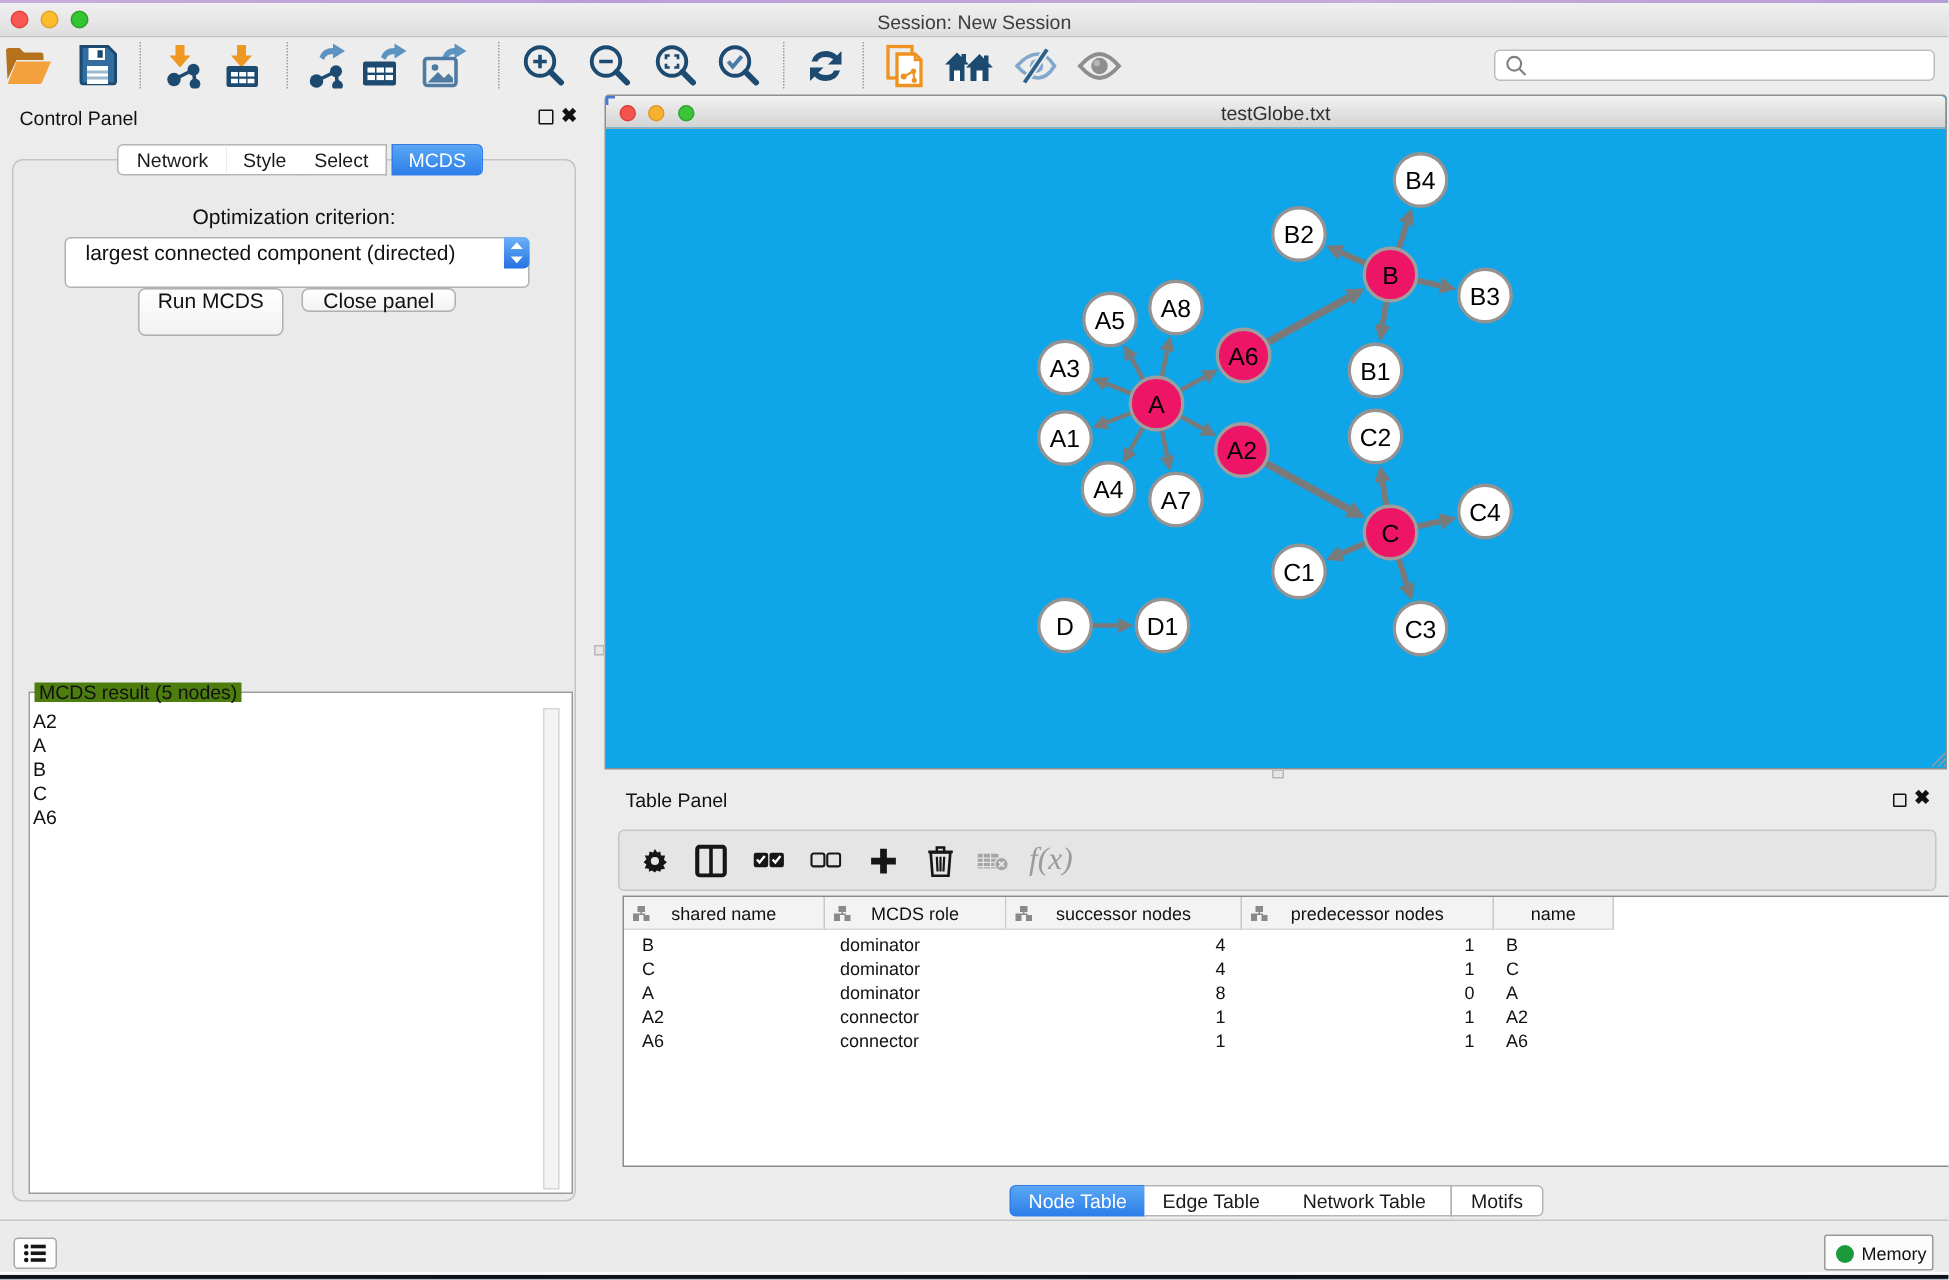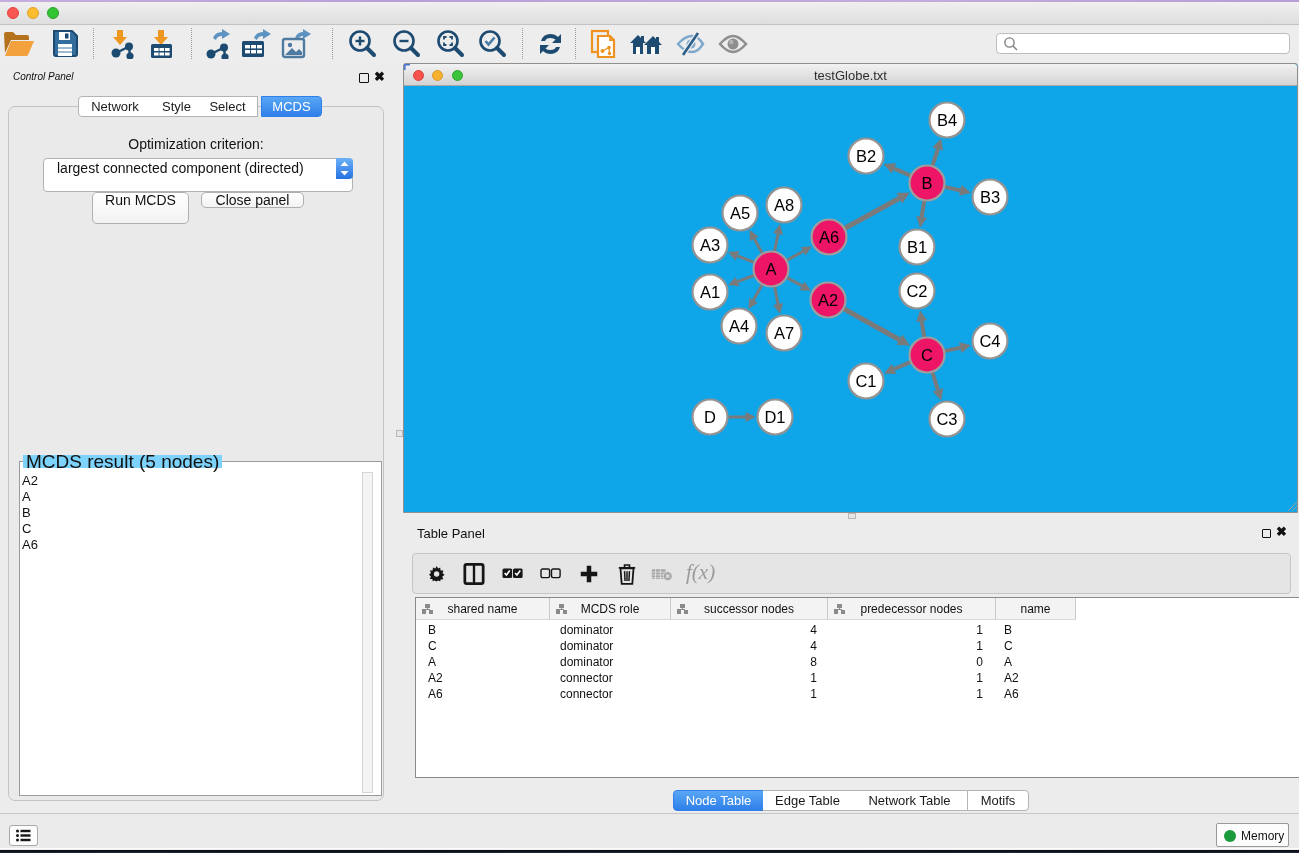--- a/index.html
+++ b/index.html
@@ -11,21 +11,21 @@
 .tl { position:absolute; width:12px; height:12px; border-radius:50%; top:5px; }
 #titlebar .t1 { left:7px; background:#f95751; border:1px solid #e0443e; }
 #titlebar .t2 { left:27px; background:#fbbd2e; border:1px solid #e0a128; }
 #titlebar .t3 { left:47px; background:#33c432; border:1px solid #2aa22a; }
 #title { width:100%; text-align:center; top:5px; font-size:13px; color:#3c3c3c; }
 #toolbar { left:0; top:25px; width:1299px; height:37px; background:#ededed; }
 .sep { position:absolute; top:3px; height:31px; width:0; border-left:1px dotted #9a9a9a; }
 .ticon { position:absolute; top:0; }
 #searchbox { left:996px; top:8px; width:294px; height:21px; background:#fff; border:1px solid #bdbdbd; border-radius:4px; }
 
-#cp-title { left:13px; top:71px; font-size:10px; color:#111;font-style:italic; }
+#cp-title { left:13px; top:71px; font-size:13px; color:#111; }
 #cp-sq { left:359px; top:73px; width:10px; height:10px; border:1.5px solid #111; border-radius:1px; }
 #cp-x { left:374px; top:69px; font-size:13px; font-weight:bold; color:#111; }
 #cp-panel { left:8px; top:106px; width:376px; height:695px; background:#eaeaea; border:1px solid #c4c4c4; border-radius:7px; }
 .tabrow { position:absolute; top:96px; left:78px; height:21px; }
 .tab { position:absolute; top:0; height:21px; background:#fff; border:1px solid #b4b4b4; font-size:13px; color:#1a1a1a; text-align:center; line-height:20px; }
 .tab.sel { background:linear-gradient(#59a7f5,#2e7fe9); color:#fff; border-color:#2e7fe9; }
 
 .hcell { top:0; height:22px; background:#f3f3f3; border-right:1px solid #c9c9c9; border-bottom:1px solid #d8d8d8; font-size:12px; color:#111; text-align:center; line-height:22px; }
 .hcell::before { content:""; position:absolute; left:6px; top:6px; width:11px; height:10px;
   background:
@@ -38,20 +38,21 @@
 .tcol { font-size:12px; color:#111; line-height:16px; }
 .btn { position:absolute; background:linear-gradient(#ffffff,#f2f2f2); border:1px solid #b0b0b0; border-radius:5px; font-size:14px; color:#111; text-align:center; }
 </style>
 </head>
 <body>
 <div id="topstrip" class="abs"></div>
 <div id="titlebar" class="abs">
   <div class="tl t1"></div>
     <div class="tl t2"></div>
     <div class="tl t3"></div>
+  <div id="title" class="abs">Session: New Session</div>
 </div>
 <div id="toolbar" class="abs">
   <svg class="ticon" style="left:3px;top:6px" width="33" height="26" viewBox="0 0 33 26">
     <path d="M1 3 Q1 1 3 1 L10 1 L13 4 L24 4 Q26 4 26 6 L26 9 L8 9 L2 22 Z" fill="#b5721d"></path>
     <path d="M8 10 L31 10 L25 24 Q24.5 25 23 25 L2 25 Z" fill="#f2a13c"></path>
   </svg>
   <svg class="ticon" style="left:52px;top:5px" width="26" height="27" viewBox="0 0 26 27">
     <path d="M2 1 L20 1 L25 6 L25 24 Q25 26 23 26 L4 26 Q2 26 2 24 Z" fill="#336d9e" stroke="#1d4a70" stroke-width="2"></path>
     <rect x="7" y="2" width="11" height="8" fill="#fff"></rect>
       <rect x="13" y="3.5" width="3.5" height="5" fill="#1d4a70"></rect>
@@ -184,21 +185,21 @@
       <path d="M4.5 8 L8.5 3.5 L12.5 8 Z" fill="#fff"></path>
       <path d="M4.5 13 L8.5 17.5 L12.5 13 Z" fill="#fff"></path>
     </svg>
   </div>
 </div>
 <div class="btn" style="left:92px;top:192px;width:97px;height:32px;line-height:14px;">Run MCDS</div>
 <div class="btn" style="left:201px;top:192px;width:103px;height:16px;line-height:14px;">Close panel</div>
 
 <div class="abs" style="left:19px;top:461px;width:363px;height:335px;border:1px solid #9b9b9b;background:#fff;"></div>
 <div class="abs" style="left:362px;top:472px;width:11px;height:321px;background:#f4f4f4;border:1px solid #d6d6d6;"></div>
-<div class="abs" style="left:23px;top:455px;height:13px;background:#7dd3fc;padding:0 3px;font-size:19px;color:#111;line-height:13px;">MCDS result (5 nodes)</div>
+<div class="abs" style="left:23px;top:455px;height:13px;background:#4d7c0f;padding:0 3px;font-size:13px;color:#111;line-height:13px;">MCDS result (5 nodes)</div>
 <div class="abs" style="left:22px;top:473px;font-size:13px;color:#111;line-height:16px;">A2<br>A<br>B<br>C<br>A6</div>
 <div class="abs" style="left:403px;top:63px;width:895px;height:450px;background:#0ea5e9;border:1px solid #8f8f8f;border-radius:3px 3px 0 0;">
   <div class="abs" style="left:0;top:0;width:893px;height:22px;background:linear-gradient(#f2f2f2,#d3d3d3);border-bottom:1px solid #a8a8a8;border-radius:3px 3px 0 0;">
     <div class="tl" style="left:9px;top:5.5px;width:11px;height:11px;background:#f4534e;border:1px solid #dd403c;"></div>
     <div class="tl" style="left:28px;top:5.5px;width:11px;height:11px;background:#f6b12e;border:1px solid #dd9927;"></div>
     <div class="tl" style="left:48px;top:5.5px;width:11px;height:11px;background:#3bc43a;border:1px solid #30a32f;"></div>
     <div class="abs" style="width:100%;text-align:center;top:4px;font-size:13px;color:#2e2e2e;">testGlobe.txt</div>
   </div>
   <svg class="abs" style="left:0px;top:0px" width="6" height="6" viewBox="0 0 6 6">
       <path d="M0 0 L6 0 L6 1.6 L1.6 1.6 L1.6 6 L0 6 Z" fill="#4a77cf"></path>

